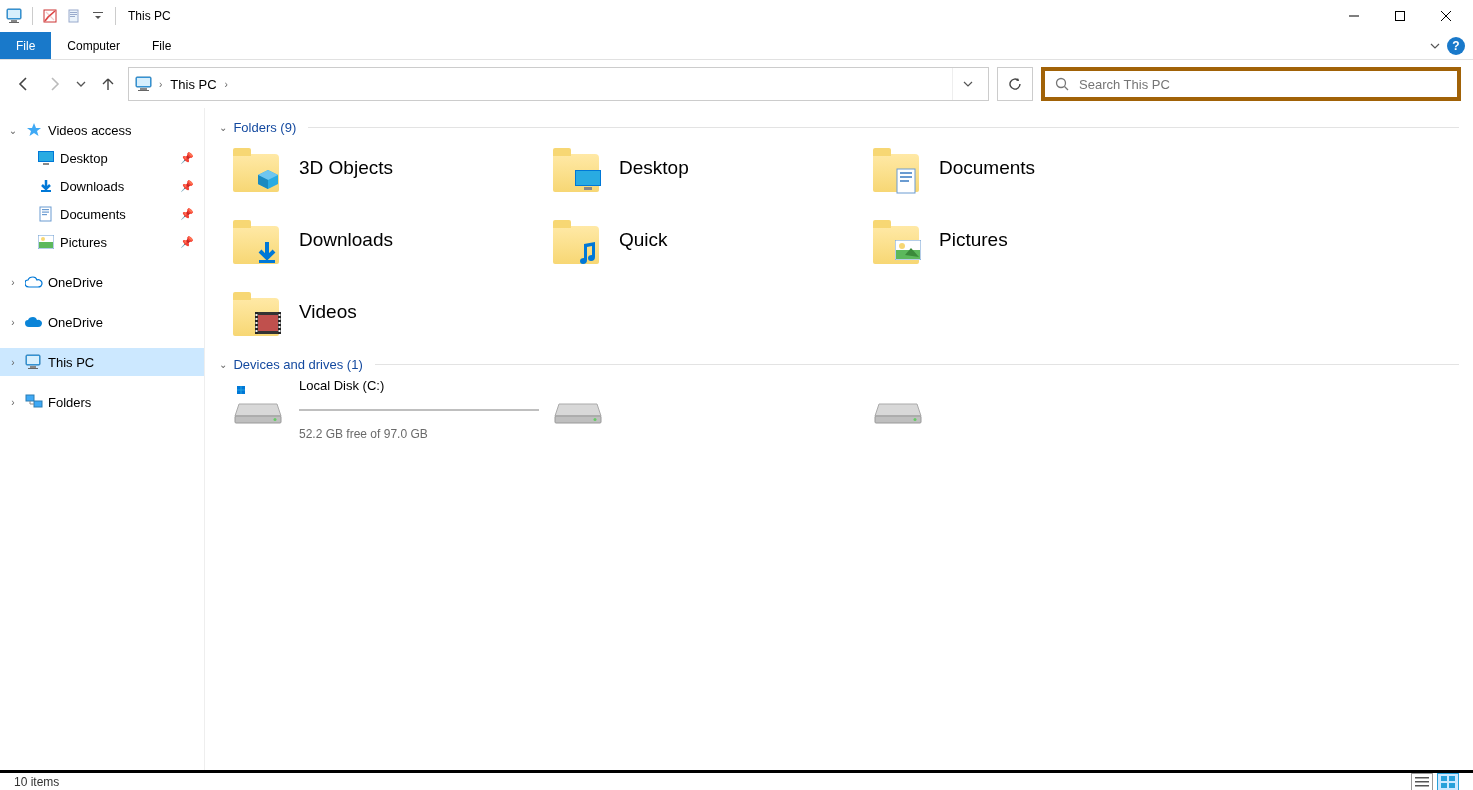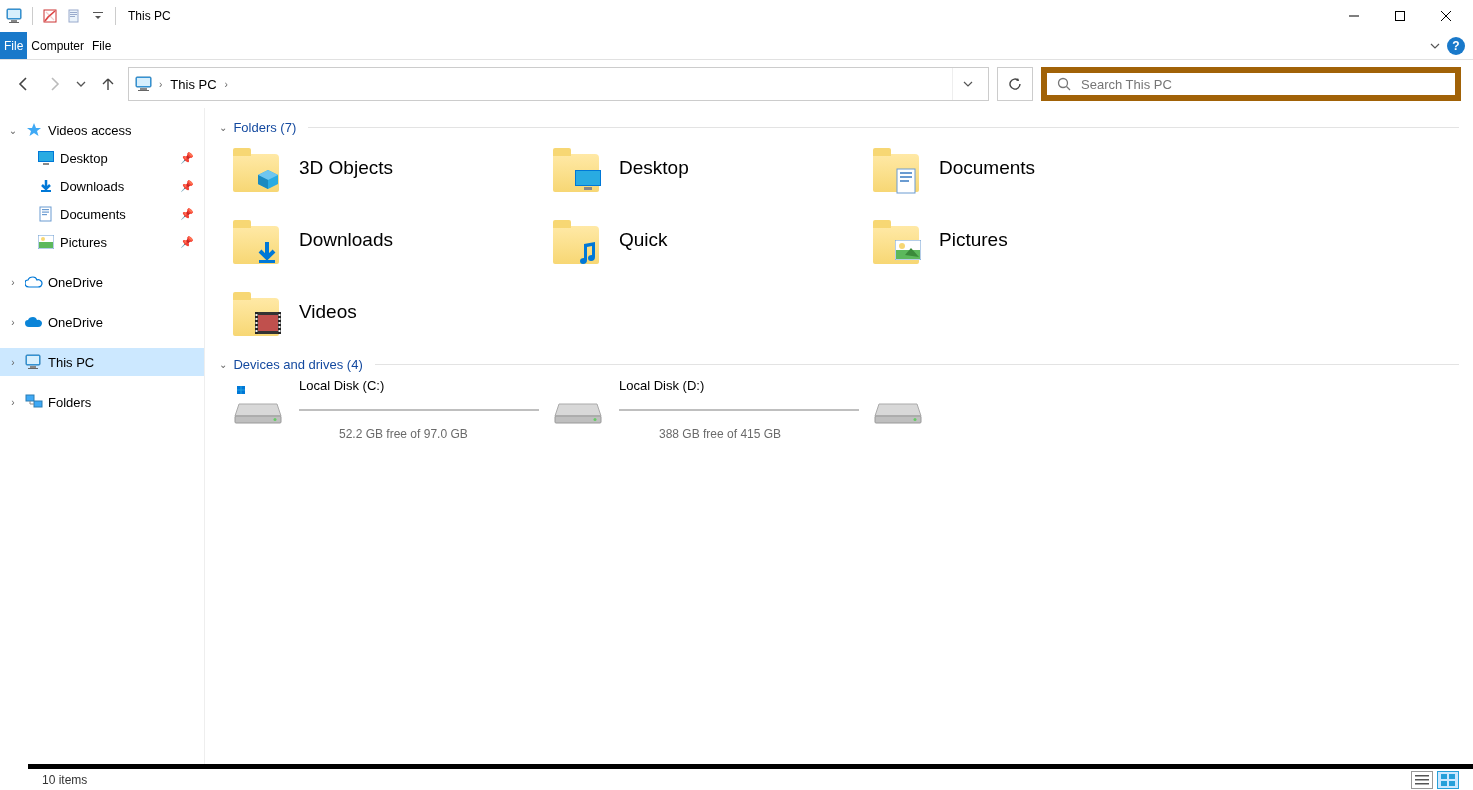--- a/index.html
+++ b/index.html
@@ -6,34 +6,34 @@
 body { width: 1473px; height: 790px; background: #fff; overflow: hidden; display: flex; flex-direction: column; font-size: 12px; color: #000; }
 .titlebar { height: 32px; display: flex; align-items: center; padding: 0 4px; }
 .titlebar-left { display: flex; align-items: center; gap: 2px; }
 .qat-icon { width: 22px; height: 22px; display: flex; align-items: center; justify-content: center; }
 .divider-v { width: 1px; height: 18px; background: #ccc; margin: 0 4px; }
 .title-text { margin-left: 6px; font-size: 12px; }
 .titlebar-right { margin-left: auto; display: flex; }
 .win-btn { width: 46px; height: 32px; display: flex; align-items: center; justify-content: center; cursor: default; }
 .win-btn svg { width: 10px; height: 10px; }
 .ribbon { height: 28px; display: flex; align-items: stretch; border-bottom: 1px solid #e1e1e1; }
-.ribbon-tab { padding: 0 4px; display: flex; align-items: center; font-size: 12px; cursor: default; }
+.ribbon-tab { padding: 0 16px; display: flex; align-items: center; font-size: 12px; cursor: default; }
 .ribbon-tab.file { background: #1979ca; color: #fff; }
 .ribbon-right { margin-left: auto; display: flex; align-items: center; padding-right: 8px; gap: 6px; }
 .help-circle { width: 18px; height: 18px; border-radius: 50%; background: #1979ca; color: #fff; display: flex; align-items: center; justify-content: center; font-size: 12px; font-weight: bold; }
 .navbar { height: 48px; display: flex; align-items: center; padding: 6px 12px; gap: 8px; }
 .nav-icons { display: flex; align-items: center; gap: 14px; padding: 0 4px; }
 .nav-arrow { color: #999; }
 .nav-arrow.enabled { color: #555; }
 .addrbar { flex: 1; height: 34px; border: 1px solid #ccc; display: flex; align-items: center; padding: 0 6px; gap: 4px; }
 .crumb { display: flex; align-items: center; gap: 2px; font-size: 13px; padding: 0 4px; }
 .crumb-chev { color: #666; font-size: 10px; }
 .addr-dd { width: 30px; height: 32px; border-left: 1px solid #eee; display: flex; align-items: center; justify-content: center; color: #555; margin-left: auto;}
 .refresh-btn { width: 36px; height: 34px; border: 1px solid #ccc; display: flex; align-items: center; justify-content: center; }
-.searchbox { width: 420px; height: 34px; border: 6px solid #a16207; display: flex; align-items: center; padding: 0 10px; gap: 10px; color: #777; }
+.searchbox { width: 420px; height: 34px; border: 4px solid #a16207; display: flex; align-items: center; padding: 0 10px; gap: 10px; color: #777; }
 .searchbox input { border: none; outline: none; flex: 1; font-size: 13px; color: #555; }
 .body { flex: 1; display: flex; overflow: hidden; }
 .sidebar { width: 205px; border-right: 1px solid #eee; padding-top: 8px; overflow: auto; }
 .tree-item { height: 28px; display: flex; align-items: center; padding-left: 6px; gap: 4px; font-size: 13px; cursor: default; }
 .tree-item.selected { background: #cce8ff; }
 .tree-item.child { padding-left: 36px; }
 .tree-expand { width: 14px; color: #666; font-size: 10px; text-align: center; }
 .tree-icon { width: 20px; height: 18px; display: flex; align-items: center; justify-content: center; }
 .pin { margin-left: auto; margin-right: 10px; color: #888; font-size: 11px; }
 .tree-spacer { height: 12px; }
@@ -48,22 +48,22 @@
 .folder-back::before { content: ""; position: absolute; left: 0; top: -6px; width: 18px; height: 8px; background: #f7d774; border-radius: 2px 2px 0 0; }
 .folder-overlay { position: absolute; right: 2px; bottom: 2px; width: 26px; height: 22px; }
 .folder-label { font-size: 19px; }
 .drive-grid { display: grid; grid-template-columns: repeat(3, 316px); gap: 18px 4px; padding-left: 14px; }
 .drive-tile { display: flex; gap: 16px; height: 54px; }
 .drive-ico { width: 50px; height: 42px; position: relative; margin-top: 6px; }
 .drive-body { display: flex; flex-direction: column; gap: 16px; }
 .drive-name { font-size: 13px; }
 .drive-bar { width: 240px; height: 14px; border: 1px solid #bfbfbf; background: #f1f1f1; position: relative; }
 .drive-bar-fill { position: absolute; left: 0; top: 0; bottom: 0; background: #26a0da; }
-.drive-free { font-size: 12px; color: #6a6a6a; margin-left: 40px; }
-.statusbar { height: 26px; border-top: 5px solid #000000; display: flex; align-items: center; padding: 0 14px; font-size: 12px; color: #333; margin-left: 28px; }
+.drive-free { font-size: 12px; color: #6a6a6a; }
+.statusbar { height: 20px; border-top: 3px solid #000000; display: flex; align-items: center; padding: 0 14px; font-size: 12px; color: #333; }
 .status-right { margin-left: auto; display: flex; gap: 4px; }
 .view-btn { width: 22px; height: 18px; border: 1px solid #999; display: flex; align-items: center; justify-content: center; }
 .view-btn.active { background: #cce8ff; border-color: #26a0da; }
 svg { display: block; }
 </style>
 </head>
 <body>
 
 <div class="titlebar">
   <div class="titlebar-left">
@@ -290,21 +290,21 @@
             <path d="M5 7 L5 10 L9 10" stroke="#888" fill="none"></path>
           </svg>
         </span>
       <span>Folders</span>
     </div>
   </div>
 
   <div class="content">
     <div class="group-header">
       <span class="chev">⌄</span>
-      <span>Folders (7)</span>
+      <span>Folders (9)</span>
       <span class="line"></span>
     </div>
     <div class="folder-grid" id="folder-grid">
         <div class="folder-tile">
           <div class="folder-ico-wrap">
             <div class="folder-back"></div>
             <div class="folder-overlay">
               <svg width="26" height="22" viewBox="0 0 26 22">
                 <path d="M13 2 L23 7 L23 16 L13 21 L3 16 L3 7 Z" fill="#29abe2"></path>
                 <path d="M13 2 L23 7 L13 12 L3 7 Z" fill="#6ec6ef"></path>
@@ -399,21 +399,21 @@
                 <rect x="23.5" y="18" width="2" height="2" fill="#eee"></rect>
               </svg>
             </div>
           </div>
           <div class="folder-label">Videos</div>
         </div>
       </div>
 
     <div class="group-header">
       <span class="chev">⌄</span>
-      <span>Devices and drives (4)</span>
+      <span>Devices and drives (1)</span>
       <span class="line"></span>
     </div>
     <div class="drive-grid" id="drive-grid">
         <div class="drive-tile">
           <div class="drive-ico">
             <svg width="50" height="42" viewBox="0 0 50 42">
               <path d="M6 20 L44 20 L48 32 L2 32 Z" fill="#d8d8d8" stroke="#aaa"></path>
               <rect x="2" y="32" width="46" height="7" rx="1" fill="#bfbfbf" stroke="#999"></rect>
               <circle cx="42" cy="35.5" r="1.5" fill="#6c6"></circle>
               <rect x="4" y="2" width="8" height="8" fill="#29abe2"></rect>
@@ -432,27 +432,20 @@
           </div>
         </div>
         <div class="drive-tile">
           <div class="drive-ico">
             <svg width="50" height="42" viewBox="0 0 50 42">
               <path d="M6 20 L44 20 L48 32 L2 32 Z" fill="#d8d8d8" stroke="#aaa"></path>
               <rect x="2" y="32" width="46" height="7" rx="1" fill="#bfbfbf" stroke="#999"></rect>
               <circle cx="42" cy="35.5" r="1.5" fill="#6c6"></circle>
             </svg>
           </div>
-          <div class="drive-body">
-            <div class="drive-name">Local Disk (D:)</div>
-            <div class="drive-bar">
-              <div class="drive-bar-fill" style="width:7%"></div>
-            </div>
-            <div class="drive-free">388 GB free of 415 GB</div>
-          </div>
         </div>
         <div class="drive-tile">
           <div class="drive-ico">
             <svg width="50" height="42" viewBox="0 0 50 42">
               <path d="M6 20 L44 20 L48 32 L2 32 Z" fill="#d8d8d8" stroke="#aaa"></path>
               <rect x="2" y="32" width="46" height="7" rx="1" fill="#bfbfbf" stroke="#999"></rect>
               <circle cx="42" cy="35.5" r="1.5" fill="#6c6"></circle>
             </svg>
           </div>
         </div>

